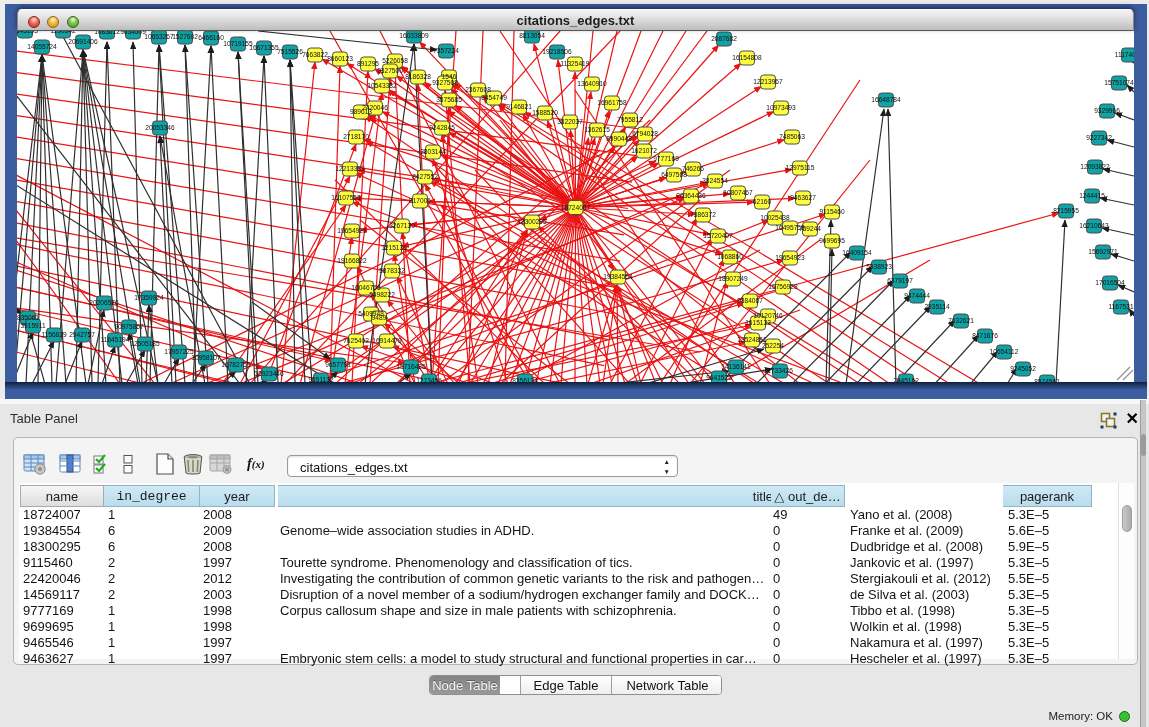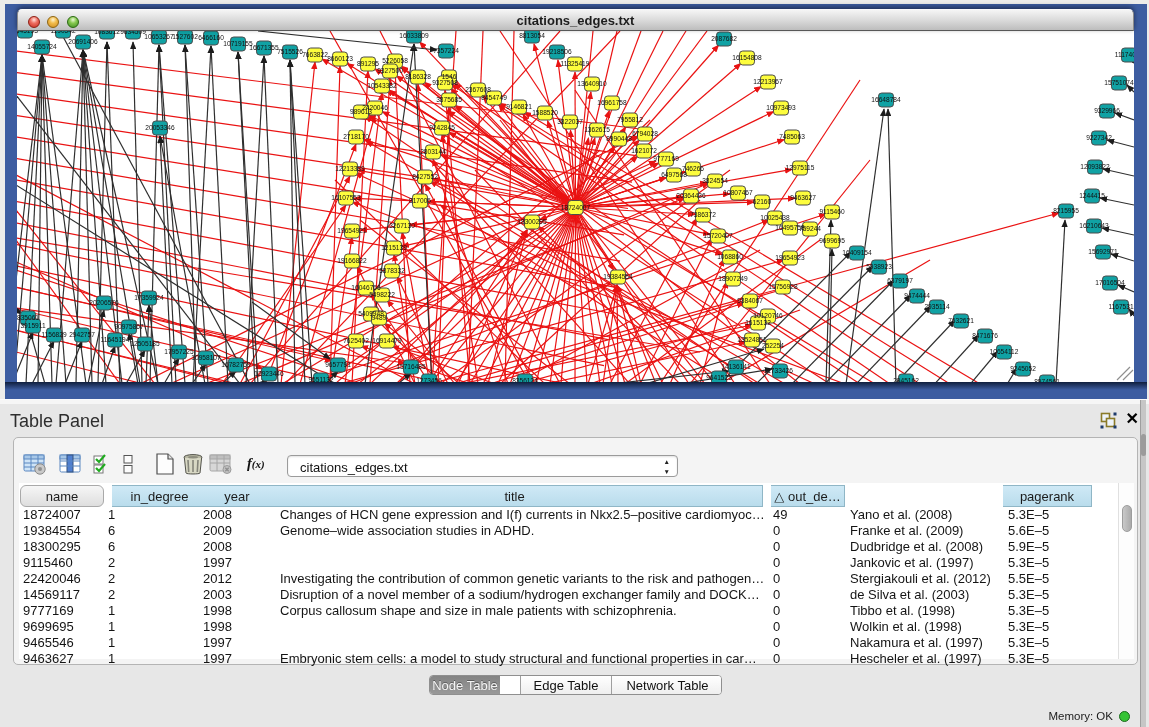--- a/index.html
+++ b/index.html
@@ -28,21 +28,21 @@
 
 #canvas { position:absolute; left:0px; top:22px; width:1117px; height:351px; background:#fff; overflow:hidden; }
 
 
 #tablepanel { position:absolute; left:0; top:399px; width:1149px; height:328px;
   background:#e7e7e7; border-top:1px solid #fbfbfb; }
 #tp-right-edge { position:absolute; top:0; left:1140px; width:6px; height:100%;
   background:#c6c6c6; border-left:1px solid #9e9e9e; }
 #tp-thumb { position:absolute; left:1140.5px; top:34px; width:5px; height:22px; background:#9b9b9b; border-radius:3px; }
 #tp-strip { position:absolute; left:0; top:0; width:100%; height:4px; background:#f6f6f6; }
-#tp-title { position:absolute; left:10px; top:11px; font-size:18px; color:#2e2e2e; }
+#tp-title { position:absolute; left:10px; top:11px; font-size:13px; color:#2e2e2e; }
 
 #innerpanel { position:absolute; left:13px; top:37px; width:1125px; height:228px;
   background:#f4f4f4; border:1px solid #b4b4b4; border-radius:5px; }
 
 
 #toolbar { position:absolute; left:6px; top:14px; height:26px; width:1100px; }
 .tbi { position:absolute; top:0; }
 #dropdown { position:absolute; left:267px; top:3px; width:391px; height:22px; background:#fff;
   border:1px solid #9b9b9b; border-radius:4px; box-shadow:inset 0 1px 2px rgba(0,0,0,.12); }
 #dropdown .dtext { position:absolute; left:12px; top:3.5px; font-size:13px; color:#111; }
@@ -728,31 +728,30 @@
             <circle cx="18" cy="17.5" r="4" fill="#c2c2c2" stroke="#9a9a9a"></circle>
             <path d="M16.3 15.8 l3.4 3.4 M19.7 15.8 l-3.4 3.4" stroke="#8f8f8f" stroke-width="1.3"></path>
           </svg>
 <div class="tbi" style="left:227px;top:3px;font-size:14.5px;font-style:italic;font-weight:bold;color:#111;font-family:'Liberation Serif',serif">f<span style="font-size:11px">(x)</span></div>
         <div id="dropdown">
           <div class="dtext">citations_edges.txt</div>
           <div class="darr">▲<br>▼</div>
         </div>
       </div>
       <div id="tbl">
-        <div class="hcell gray" style="left:1px;width:84px;top:2px;border-left:1px solid #a9a9a9;border-radius:6px;">name</div>
-<div class="hcell" style="left:93px;width:96px;top:2px;">in_degree</div>
+        <div class="hcell gray" style="left:1px;width:84px;top:2px;border-left:1px solid #a9a9a9;">name</div>
+<div class="hcell" style="left:85px;width:96px;top:2px;font-family:Liberation Mono, monospace;">in_degree</div>
 <div class="hcell" style="left:181px;width:75px;top:2px;">year</div>
-<div class="hcell" style="left:248px;width:496px;top:2px;">title</div>
+<div class="hcell" style="left:259px;width:496px;top:2px;text-align:right;">title</div>
 <div class="hcell" style="left:752px;width:74px;top:2px;">△ out_de…</div>
 <div class="hcell" style="left:984px;width:89px;top:2px;">pagerank</div>
 <div class="row" style="top:24px;line-height:16px">
             <span class="c" style="left:4px">18724007</span>
             <span class="c" style="left:89px">1</span>
             <span class="c" style="left:184px">2008</span>
-            <span class="c" style="left:261px">Changes of HCN gene expression and I(f) currents in Nkx2.5–positive cardiomyoc…</span>
             <span class="c" style="left:754px">49</span>
             <span class="c" style="left:831px">Yano et al. (2008)</span>
             <span class="c" style="left:989px">5.3E–5</span>
           </div>
 <div class="row" style="top:40px;line-height:16px">
             <span class="c" style="left:4px">19384554</span>
             <span class="c" style="left:89px">6</span>
             <span class="c" style="left:184px">2009</span>
             <span class="c" style="left:261px">Genome–wide association studies in ADHD.</span>
             <span class="c" style="left:754px">0</span>
@@ -764,20 +763,21 @@
             <span class="c" style="left:89px">6</span>
             <span class="c" style="left:184px">2008</span>
             <span class="c" style="left:754px">0</span>
             <span class="c" style="left:831px">Dudbridge et al. (2008)</span>
             <span class="c" style="left:989px">5.9E–5</span>
           </div>
 <div class="row" style="top:72px;line-height:16px">
             <span class="c" style="left:4px">9115460</span>
             <span class="c" style="left:89px">2</span>
             <span class="c" style="left:184px">1997</span>
+            <span class="c" style="left:261px">Tourette syndrome. Phenomenology and classification of tics.</span>
             <span class="c" style="left:754px">0</span>
             <span class="c" style="left:831px">Jankovic et al. (1997)</span>
             <span class="c" style="left:989px">5.3E–5</span>
           </div>
 <div class="row" style="top:88px;line-height:16px">
             <span class="c" style="left:4px">22420046</span>
             <span class="c" style="left:89px">2</span>
             <span class="c" style="left:184px">2012</span>
             <span class="c" style="left:261px">Investigating the contribution of common genetic variants to the risk and pathogen…</span>
             <span class="c" style="left:754px">0</span>

